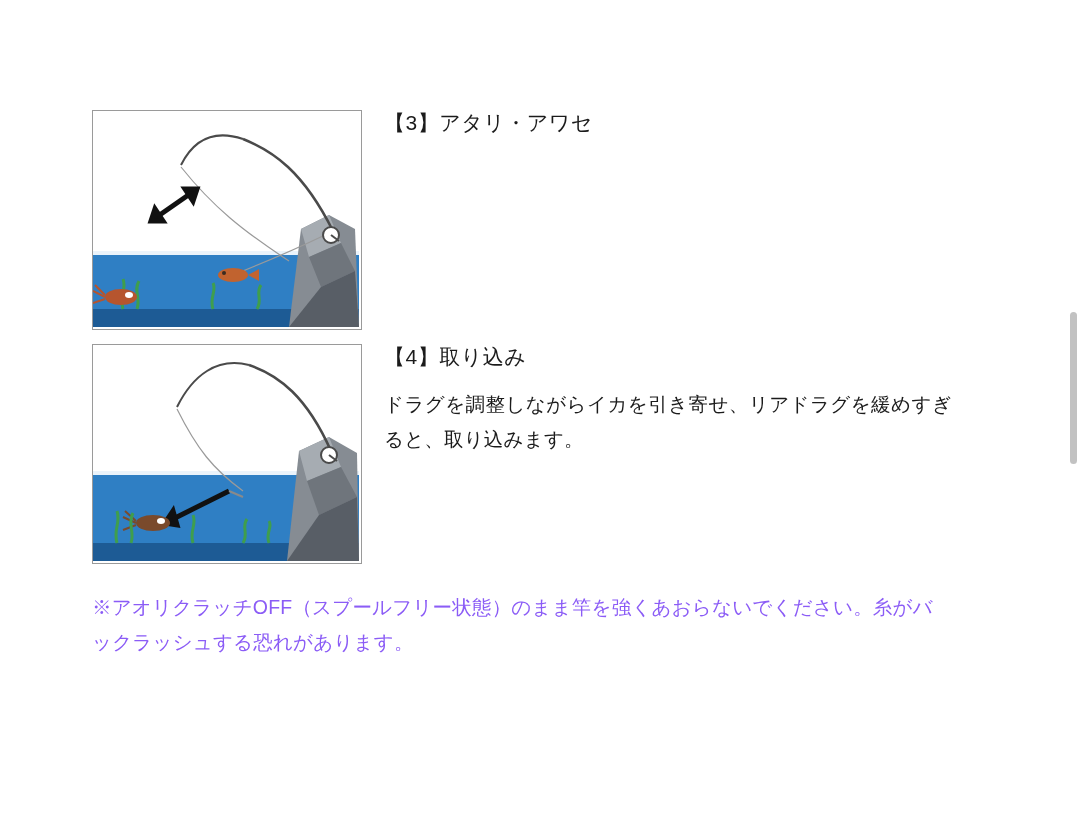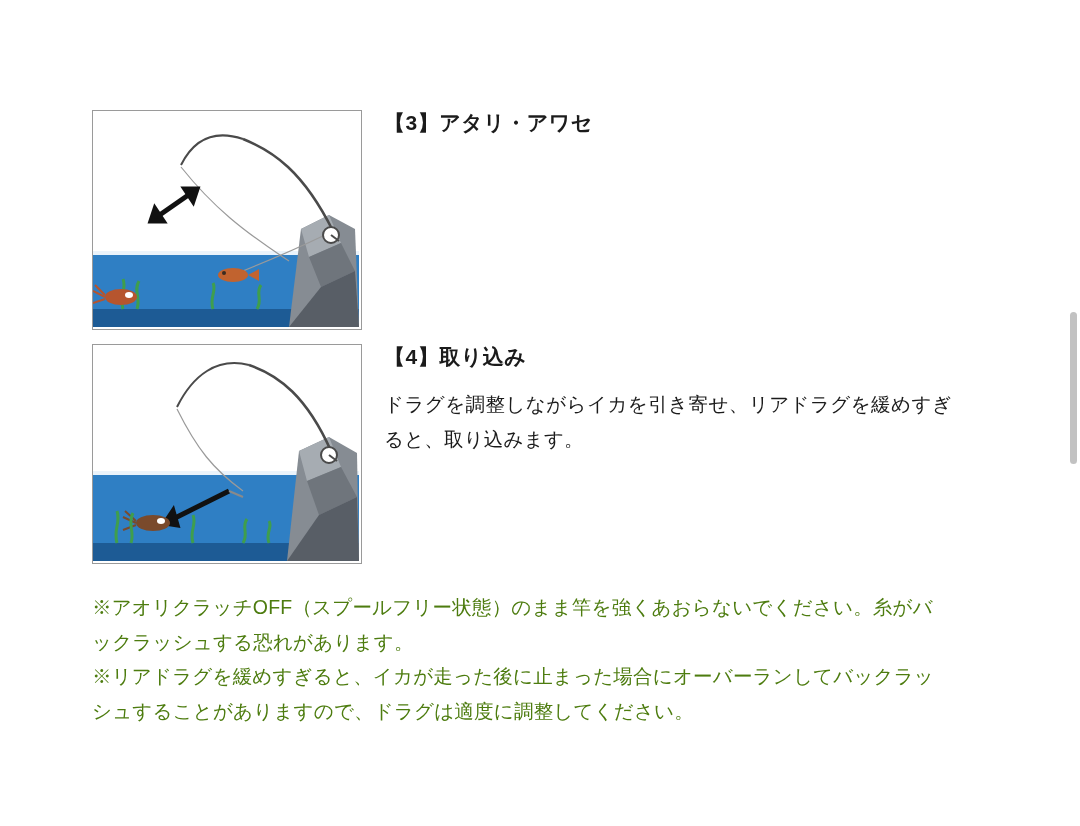--- a/index.html
+++ b/index.html
@@ -65,39 +65,39 @@
   }
   .fig.fig2 { height: 218px; }
 
   .textcol {
     flex: 1 1 auto;
     padding-top: 0px;
   }
   h2.heading {
     margin: 0 0 18px 0;
     font-size: 21px;
-    font-weight: bold;
+    font-weight: normal;
     color: #1b1b1b;
     letter-spacing: 0.5px;
     line-height: 1.2;
   }
   p.body {
     margin: 0;
     font-size: 19.5px;
     line-height: 1.78;
     color: #1b1b1b;
     letter-spacing: 0.2px;
     text-align: justify;
   }
 
   .notes {
     margin-top: 26px;
     font-size: 19.5px;
     line-height: 1.78;
-    color: #4d7c0f;
+    color: #8b5cf6;
     letter-spacing: 0.2px;
   }
   .notes p { margin: 0; }
 
   svg { display: block; }
 </style>
 </head>
 <body>
 
 <div class="page">
@@ -197,21 +197,20 @@
       </div>
 
       <div class="textcol">
         <h2 class="heading">【4】取り込み</h2>
         <p class="body">ドラグを調整しながらイカを引き寄せ、リアドラグを緩めすぎると、取り込みます。</p>
       </div>
     </div>
 
     <div class="notes">
       <p>※アオリクラッチOFF（スプールフリー状態）のまま竿を強くあおらないでください。糸がバックラッシュする恐れがあります。</p>
-      <p>※リアドラグを緩めすぎると、イカが走った後に止まった場合にオーバーランしてバックラッシュすることがありますので、ドラグは適度に調整してください。</p>
     </div>
 
   </div>
 
   <div class="scrollbar-track">
     <div class="scrollbar-thumb"></div>
   </div>
 
 </div>
 

